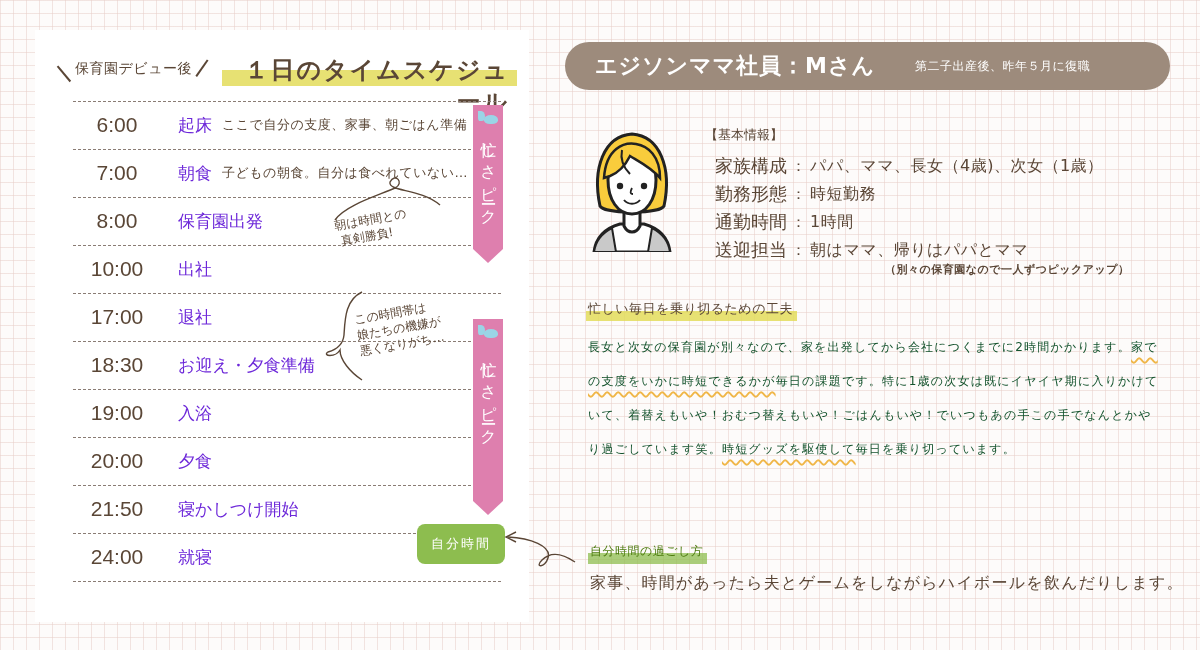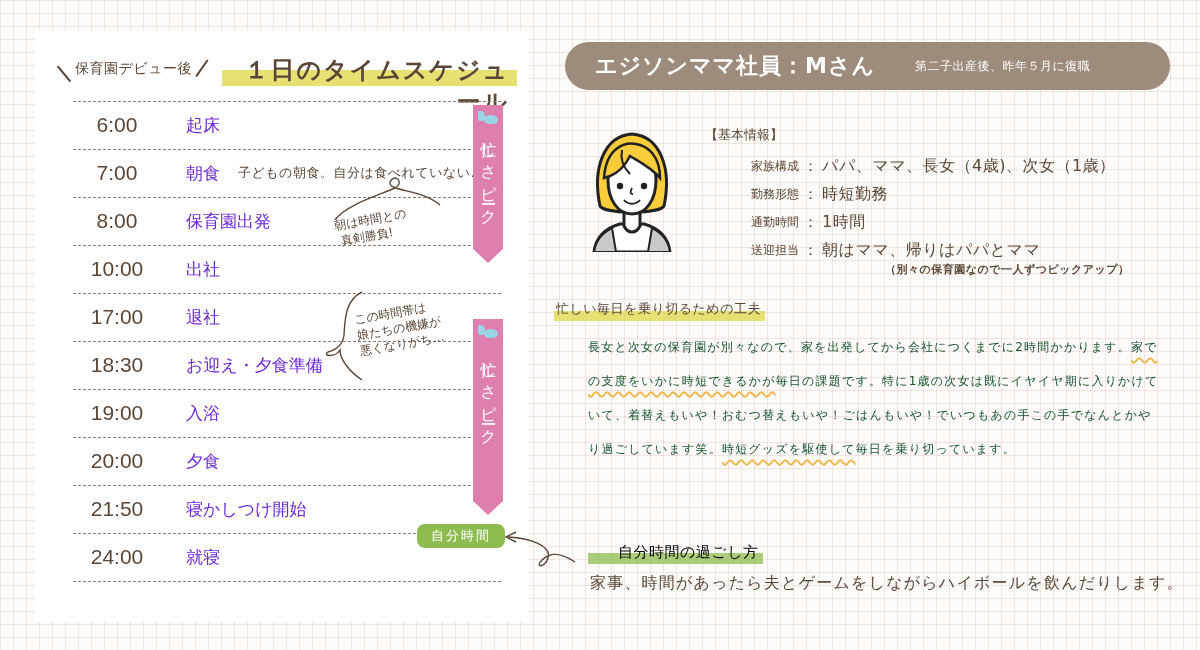--- a/index.html
+++ b/index.html
@@ -43,21 +43,21 @@
     position: relative; font-size: 24px; font-weight: bold; color: #5a4636;
     letter-spacing: 2px;
   }
   .rows { position: absolute; left: 38px; top: 71px; width: 428px; }
   .row-line {
     position: absolute; left: 0; width: 428px; height: 0;
     border-top: 1.5px dashed #8a7c74;
   }
   .row {
     position: absolute; left: 0; width: 428px; height: 48px;
-    display: flex; align-items: center; gap: 8px;
+    display: flex; align-items: center;
   }
   .row .time {
     width: 88px; font-size: 21px; color: #5a4636; text-align: center;
     font-family: "Liberation Sans", sans-serif;
   }
   .row .activity {
     font-size: 17px; color: #6d28d9; margin-left: 17px;
   }
   .row .note {
     font-size: 13px; color: #5a4636; margin-left: 10px; letter-spacing: 0.5px;
@@ -83,21 +83,21 @@
     writing-mode: vertical-rl; color: #ffffff; font-size: 16px; margin-top: 6px;
     letter-spacing: 3px;
   }
 
   .aside-note {
     position: absolute; font-size: 12px; color: #5a4636; line-height: 1.35;
     transform: rotate(-10deg); transform-origin: left top;
   }
 
   .self-time-tag {
-    position: absolute; left: 382px; top: 494px; width: 88px; height: 24px;
+    position: absolute; left: 382px; top: 494px; width: 88px; height: 40px;
     background: #8dbd4f; border-radius: 8px;
     color: #ffffff; font-size: 13px; letter-spacing: 2px;
     display: flex; align-items: center; justify-content: center;
   }
 
   
   .profile-bar {
     position: absolute; left: 565px; top: 42px; width: 605px; height: 48px;
     background: #9d8b7c; border-radius: 24px;
     display: flex; align-items: center;
@@ -108,51 +108,51 @@
   }
   .profile-sub {
     margin-left: 40px; font-size: 12px; color: #ffffff; letter-spacing: 0.5px;
   }
 
   .avatar { position: absolute; left: 590px; top: 128px; width: 84px; height: 124px; }
 
   .basic-info { position: absolute; left: 705px; top: 126px; }
   .basic-title { font-size: 13px; color: #5a4636; margin-bottom: 8px; }
   .info-row { display: flex; font-size: 15px; color: #5a4636; height: 28px; align-items: center; padding-left: 10px; }
-  .info-label { font-size: 12px; padding-left: 36px; }
+  .info-label { font-size: 18px; }
   .info-sep { margin: 0 4px; }
   .info-value { font-size: 16px; letter-spacing: 0.5px; }
   .info-note {
     position: absolute; left: 885px; top: 262px; font-size: 11px; color: #5a4636;
     letter-spacing: 0.5px;
     font-weight: bold;
   }
 
-  .tips-heading-wrap { position: absolute; left: 556px; top: 300px; }
+  .tips-heading-wrap { position: absolute; left: 588px; top: 300px; }
   .tips-heading-hl {
     position: absolute; left: -2px; right: -4px; top: 11px; height: 10px;
     background: #e3dc5a; opacity: 0.85;
   }
   .tips-heading { position: relative; font-size: 13px; color: #5a4636; letter-spacing: 0.5px; }
 
   .tips-body {
     position: absolute; left: 588px; top: 330px; width: 572px;
     font-size: 12px; line-height: 34px; color: #14532d; letter-spacing: 1.2px;
   }
   .wavy {
     text-decoration: underline wavy #f0b648; text-decoration-thickness: 2px;
     text-underline-offset: 6px;
   }
 
   .own-heading-wrap { position: absolute; left: 590px; top: 543px; }
   .own-heading-hl {
     position: absolute; left: -2px; right: -4px; top: 10px; height: 11px;
     background: #8dbd4f; opacity: 0.75;
   }
-  .own-heading { position: relative; font-size: 15px; color: #000000; letter-spacing: 0.5px; margin-left: 28px; }
+  .own-heading { position: relative; font-size: 12px; color: #4d7c0f; letter-spacing: 0.5px; }
   .own-body {
     position: absolute; left: 590px; top: 573px; font-size: 16px; color: #5a4636;
     letter-spacing: 1.2px;
   }
 
   svg.overlay { position: absolute; left: 0; top: 0; pointer-events: none; }
 </style>
 </head>
 <body>
 
@@ -165,20 +165,21 @@
       <div class="sched-title-hl"></div>
       <div class="sched-title">１日のタイムスケジュール</div>
     </div>
   </div>
 
   <div class="rows">
     <div class="row-line" style="top:0"></div>
     <div class="row" style="top:0">
       <span class="time">6:00</span>
       <span class="activity">起床</span>
+      <span class="note">ここで自分の支度、家事、朝ごはん準備</span>
     </div>
     <div class="row-line" style="top:48px"></div>
     <div class="row" style="top:48px">
       <span class="time">7:00</span>
       <span class="activity">朝食</span>
       <span class="note">子どもの朝食。自分は食べれていない…</span>
     </div>
     <div class="row-line" style="top:96px"></div>
     <div class="row" style="top:96px">
       <span class="time">8:00</span>

